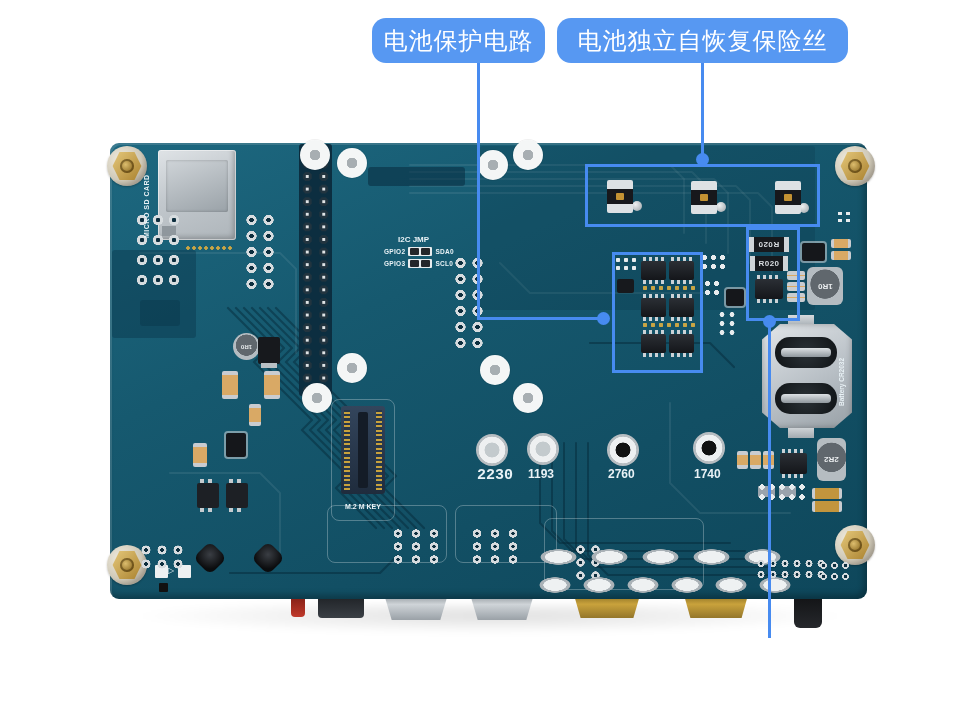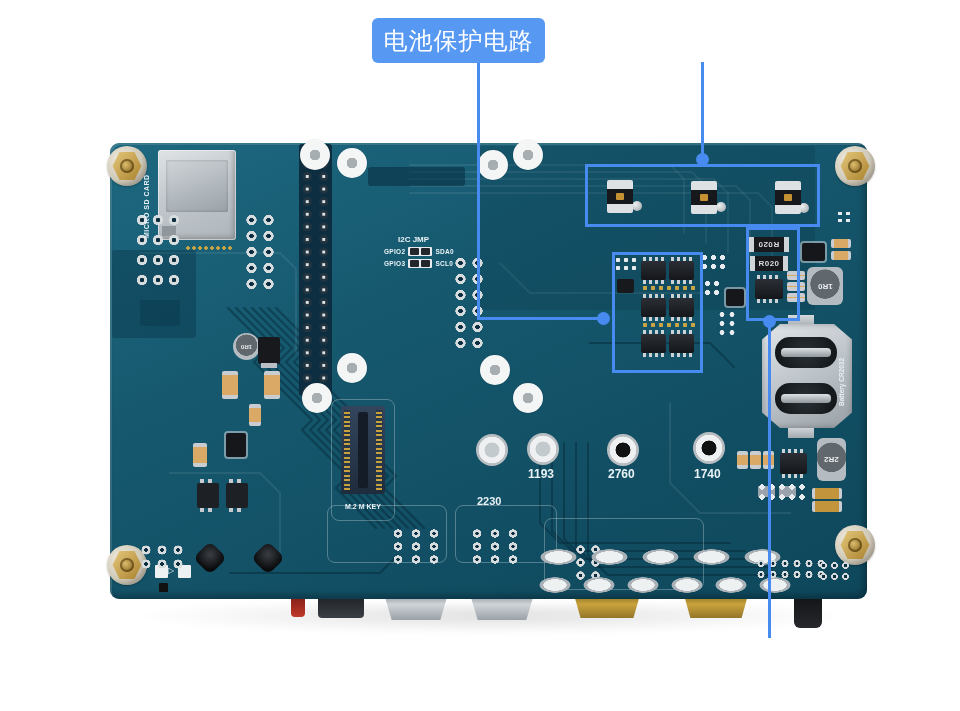--- a/index.html
+++ b/index.html
@@ -6,21 +6,21 @@
     --blue:#5798f2;
     --line:#478bf0;
     --silk:#e9f2f6;
   }
   html,body{margin:0;padding:0;background:#fff;}
   body{font-family:"Liberation Sans","DejaVu Sans",sans-serif;}
   .stage{position:relative;width:960px;height:711px;background:#fff;overflow:hidden;}
   .abs{position:absolute;}
 
   
-  .biglabel{position:absolute;background:var(--blue);color:#fff;border-radius:6px;
+  .biglabel{position:absolute;background:var(--blue);color:#fff;border-radius:14px;
     display:flex;align-items:center;justify-content:center;font-size:24px;letter-spacing:1px;
     z-index:7;font-weight:500;}
   .vline,.hline{position:absolute;background:var(--line);z-index:6;}
   .cdot{position:absolute;width:13px;height:13px;border-radius:50%;background:var(--line);z-index:6;}
   .obox{position:absolute;border:3px solid var(--line);z-index:6;}
 
   
   .board{position:absolute;left:110px;top:143px;width:757px;height:456px;border-radius:9px;
     background:linear-gradient(155deg,#1d6880 0%,#16596f 35%,#124f64 68%,#0e475b 100%);
     box-shadow:inset 2px 2px 0 rgba(255,255,255,.14), inset -3px -4px 6px rgba(0,0,0,.28);
@@ -199,21 +199,21 @@
 
   <div class="m2">
       <div class="key"></div>
     </div>
   <div class="silktext" style="left:336px;top:503px;width:54px;text-align:center;font-size:7px;">M.2 M KEY</div>
 
   <div class="comp post" style="left:476px;top:434px;--ctr:#c3cacd;"></div>
   <div class="comp post" style="left:527px;top:433px;--ctr:#c3cacd;"></div>
   <div class="comp post" style="left:607px;top:434px;--ctr:#111;"></div>
   <div class="comp post" style="left:693px;top:432px;--ctr:#111;"></div>
-  <div class="silktext" style="left:477px;top:495px;font-size:11px;">2230</div>
+  <div class="silktext" style="left:477px;top:467px;font-size:15px;font-family:Liberation Mono, monospace;">2230</div>
   <div class="silktext" style="left:528px;top:467px;font-size:12px;">1193</div>
   <div class="silktext" style="left:608px;top:467px;font-size:12px;">2760</div>
   <div class="silktext" style="left:694px;top:467px;font-size:12px;">1740</div>
 
   <div class="batttab" style="left:788px;top:315px;"></div>
   <div class="batttab" style="left:788px;top:426px;"></div>
   <div class="batt">
     <div class="cut" style="top:13px;"></div>
     <div class="cut" style="top:59px;"></div>
   </div>
@@ -281,20 +281,21 @@
   <div class="hline" style="left:477px;top:317px;width:124px;height:3px;"></div>
   <div class="cdot" style="left:597px;top:312px;"></div>
 
   <div class="vline" style="left:701px;top:62px;width:3px;height:95px;"></div>
   <div class="cdot" style="left:696px;top:153px;"></div>
 
   <div class="cdot" style="left:763px;top:315px;"></div>
   <div class="vline" style="left:768px;top:325px;width:3px;height:313px;"></div>
 
   <div class="biglabel" style="left:372px;top:18px;width:173px;height:45px;">电池保护电路</div>
+  <div class="biglabel" style="left:557px;top:18px;width:291px;height:45px;">电池独立自恢复保险丝</div>
 
   <div id="gen" class="abs" style="inset:0;">
       <div class="comp hole" style="left: 300px; top: 140px;"></div>
       <div class="comp hole" style="left: 337px; top: 148px;"></div>
       <div class="comp hole" style="left: 478px; top: 150px;"></div>
       <div class="comp hole" style="left: 513px; top: 140px;"></div>
       <div class="comp hole" style="left: 337px; top: 353px;"></div>
       <div class="comp hole" style="left: 302px; top: 383px;"></div>
       <div class="comp hole" style="left: 480px; top: 355px;"></div>
       <div class="comp hole" style="left: 513px; top: 383px;"></div>

